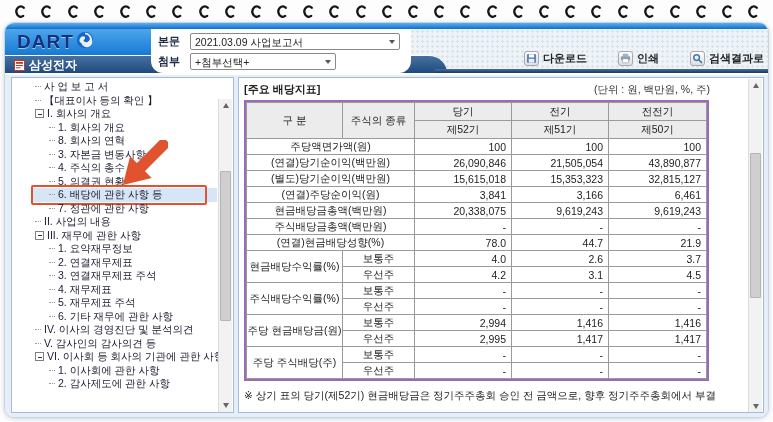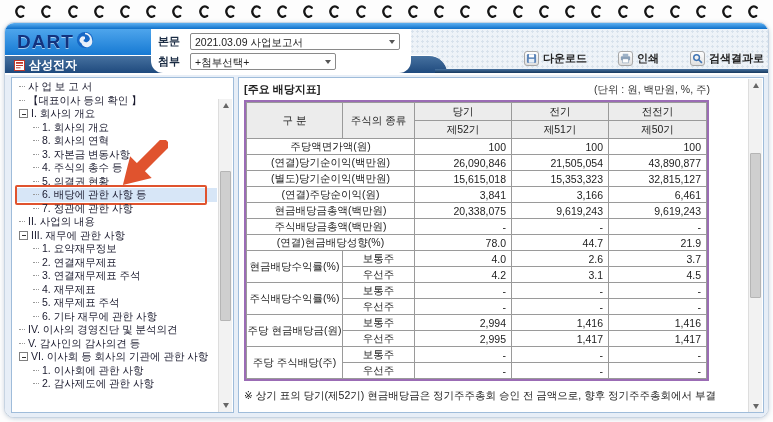--- a/index.html
+++ b/index.html
@@ -70,21 +70,21 @@
   .sidebar { position:absolute; left:6px; top:2px; width:223px; height:336px;
     background:#fff; border:1px solid #9fbcda; }
   .side-head { height:20px; background:linear-gradient(#f5faff,#cadcf0);
     border-bottom:1px solid #aac4de; display:flex; align-items:center;
     justify-content:space-between; padding:0 4px 0 8px; }
   .side-title { font-size:11px; font-weight:bold; color:#1c4c8c; }
   .collapse-btn { font-size:10px; color:#336; border:1px solid #9ab2cc;
     background:linear-gradient(#fff,#dde8f2); width:14px; height:13px;
     line-height:11px; text-align:center; border-radius:2px; cursor:pointer; }
 
-  .tree { position:relative; height:314px; overflow:hidden; padding:2px 16px 0 4px; }
+  .tree { position:relative; height:314px; overflow:hidden; padding:2px 16px 0 20px; }
   .titem { position:relative; height:13.5px; line-height:13.5px; font-size:10.5px;
     color:#1a1a2e; white-space:nowrap; display:flex; align-items:center;
     cursor:pointer; }
   .titem.lvl0 { padding-left:3px; } .titem.lvl1 { padding-left:17px; }
   .titem.sel { background:#d7e6f7; }
   .expander { width:9px; height:9px; border:1px solid #808080; background:#fff;
     position:relative; margin-right:3px; flex:none; }
   .expander::after { content:""; position:absolute; left:1.5px; top:3.5px;
     width:4.5px; height:1px; background:#333; }
   .dash { width:6px; height:1px; border-top:1px dotted #9a9a9a; margin-right:3px;

